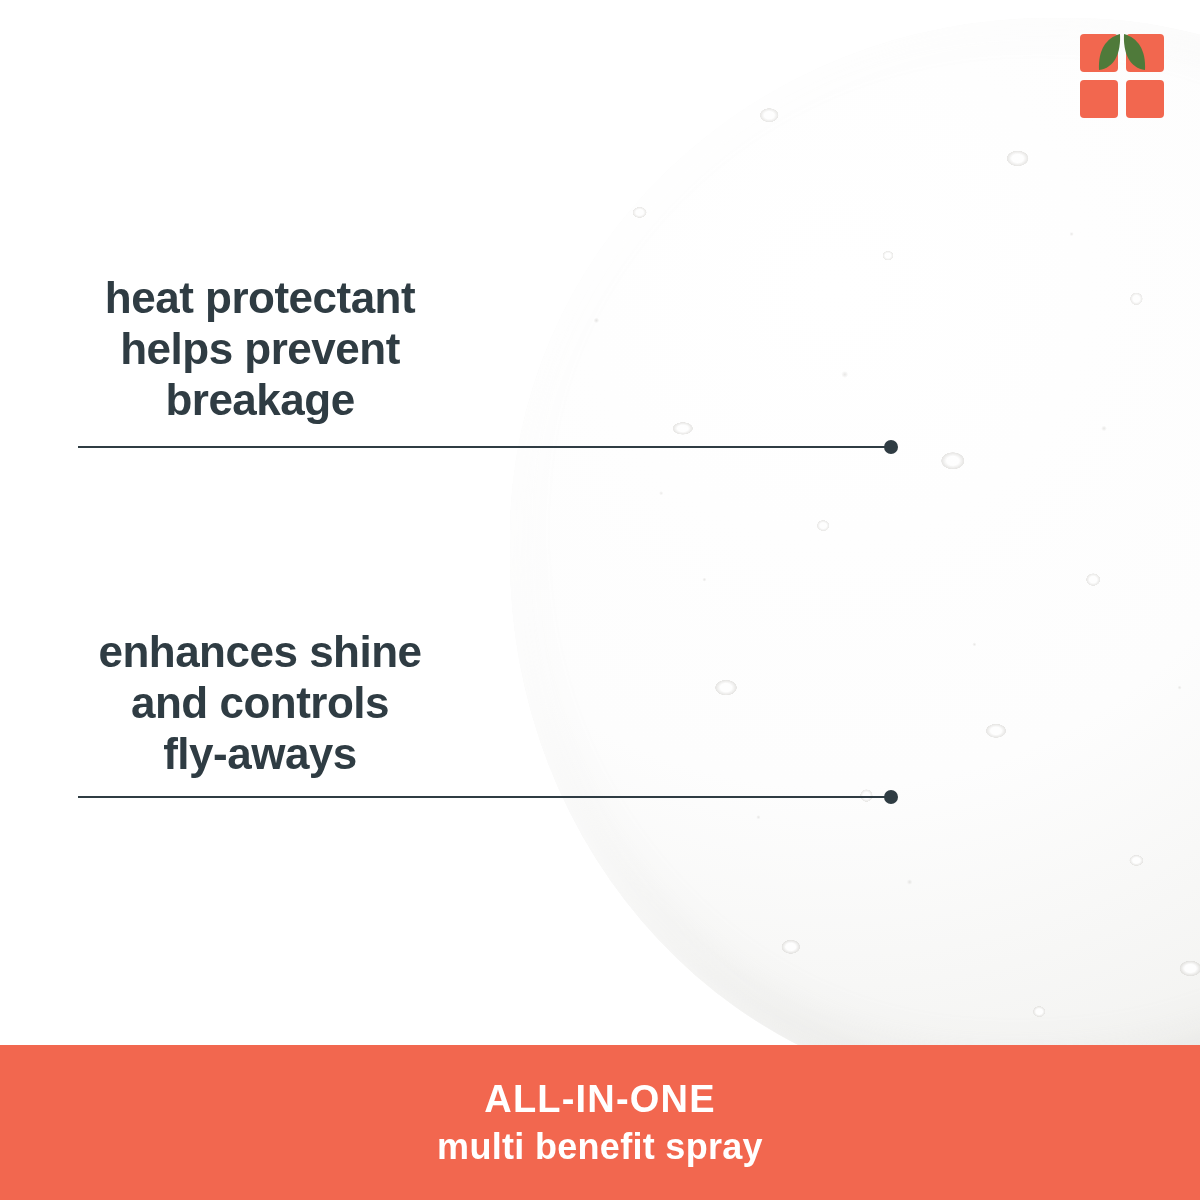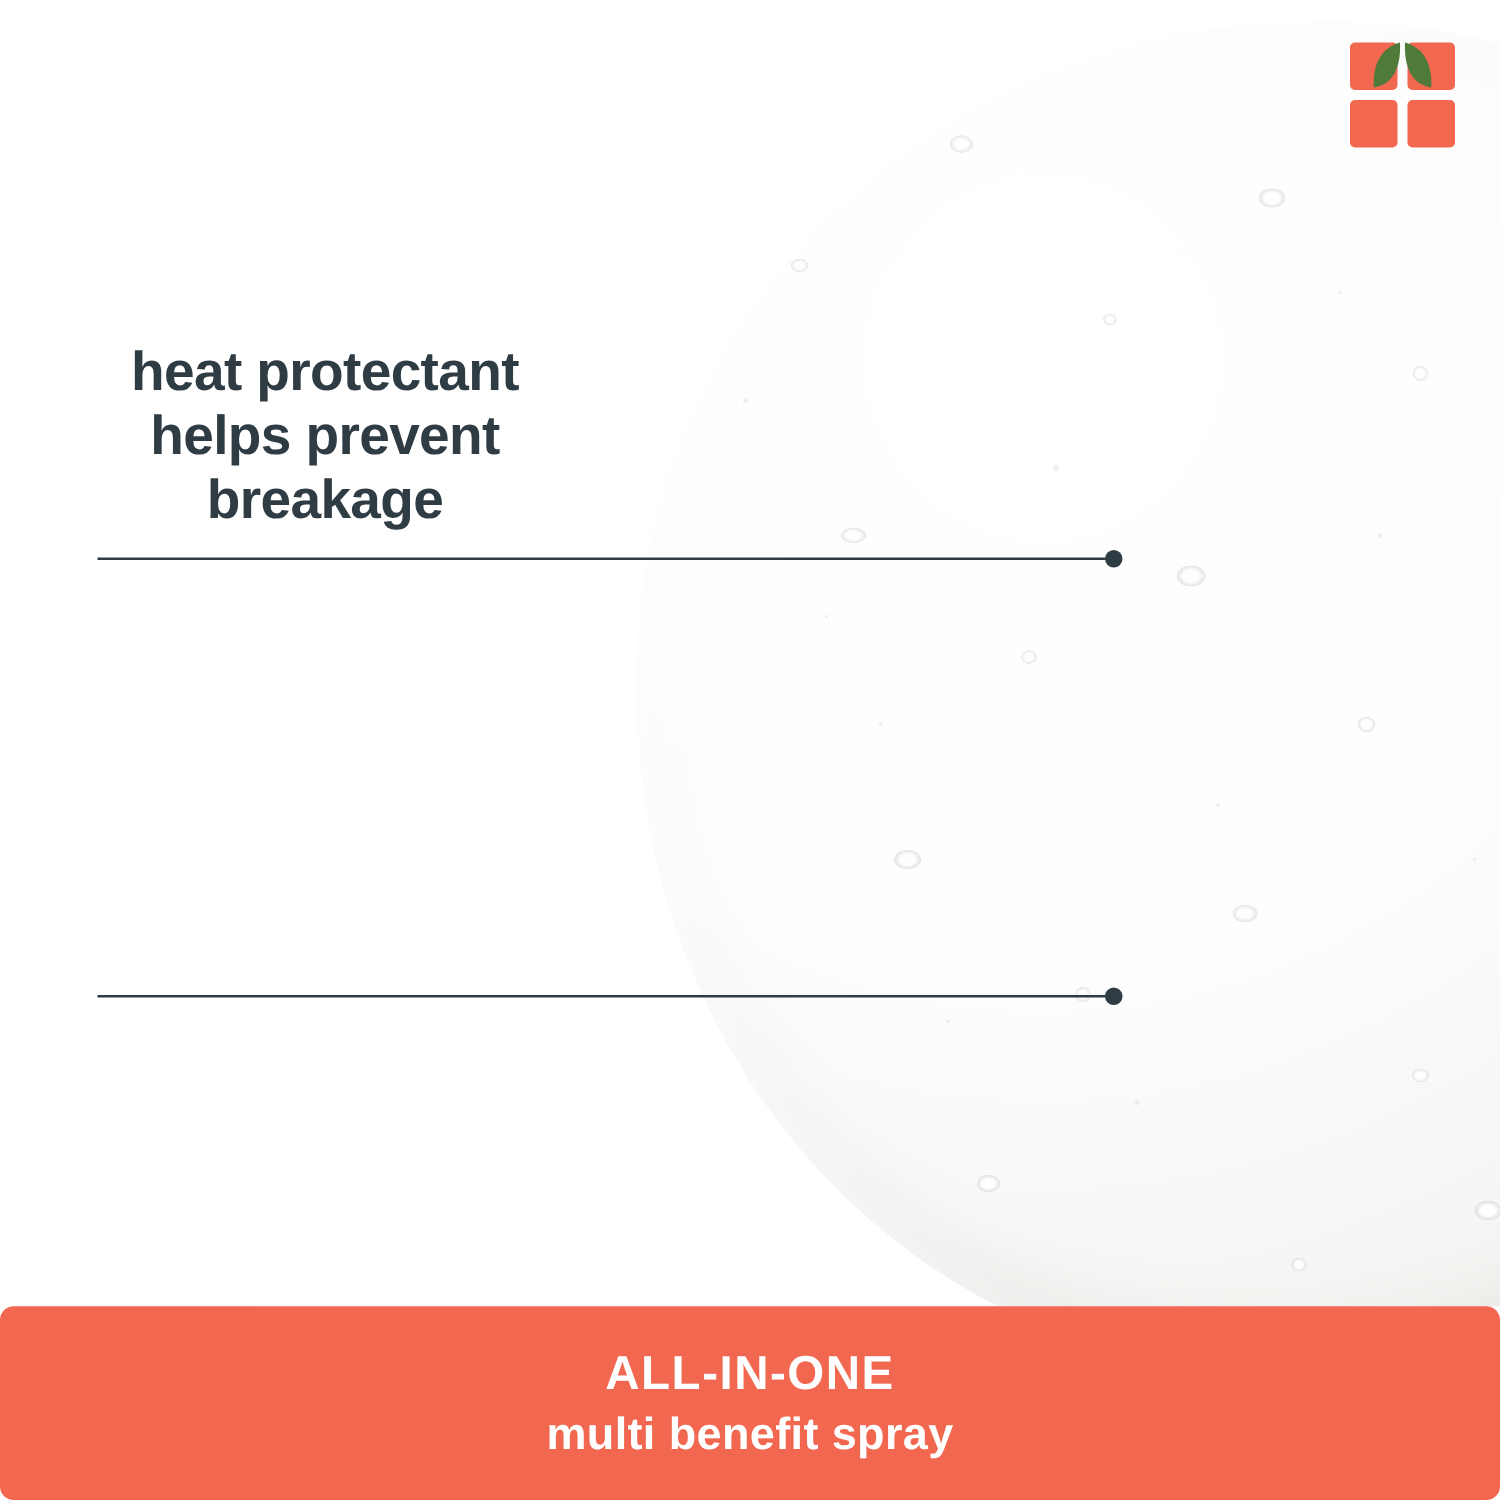--- a/index.html
+++ b/index.html
@@ -162,21 +162,20 @@
     left: 0;
     bottom: 0;
     width: 1200px;
     height: 155px;
     background: #f2674f;
     display: flex;
     flex-direction: column;
     align-items: center;
     justify-content: center;
     color: #ffffff;
-    border-radius: 11px;
   }
   .banner-title {
     font-size: 38px;
     font-weight: 700;
     letter-spacing: 1.2px;
     line-height: 1.1;
   }
   .banner-subtitle {
     font-size: 36px;
     font-weight: 700;
@@ -210,20 +209,25 @@
   <div class="callout callout-1">
     <div class="callout-text">heat protectant
 helps prevent
 breakage</div>
   </div>
   <div class="leader leader-1">
     <div class="leader-line"></div>
     <div class="leader-dot"></div>
   </div>
 
+  <div class="callout callout-2">
+    <div class="callout-text">enhances shine
+and controls
+fly-aways</div>
+  </div>
   <div class="leader leader-2">
     <div class="leader-line"></div>
     <div class="leader-dot"></div>
   </div>
 
   <div class="banner">
     <div class="banner-title">ALL-IN-ONE</div>
     <div class="banner-subtitle">multi benefit spray</div>
   </div>
 

